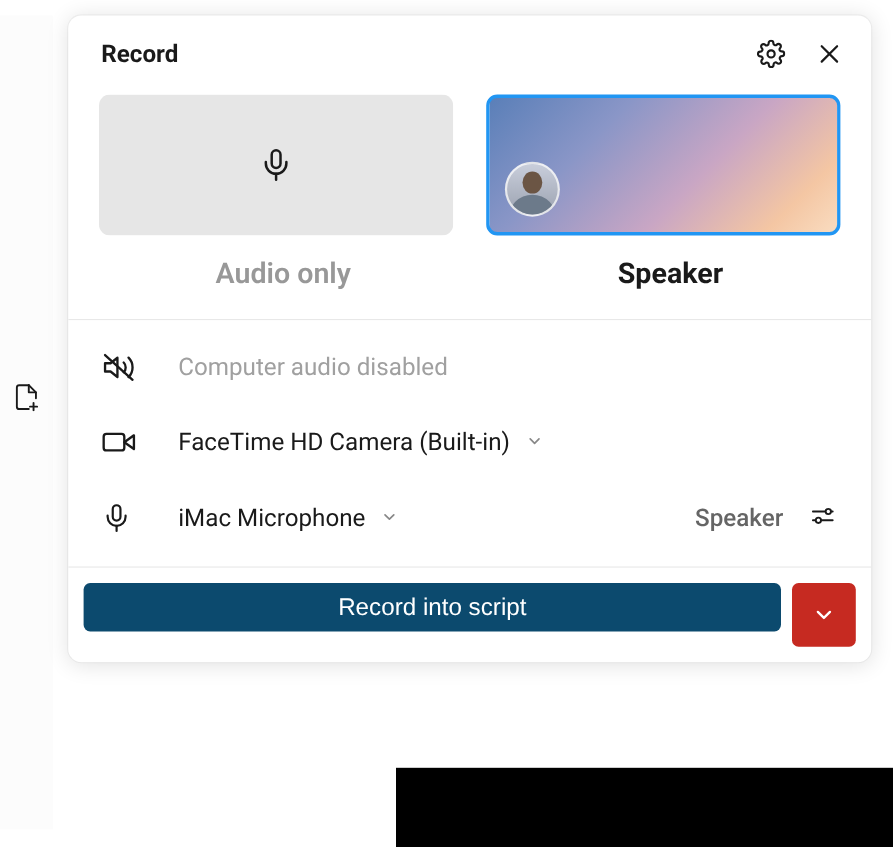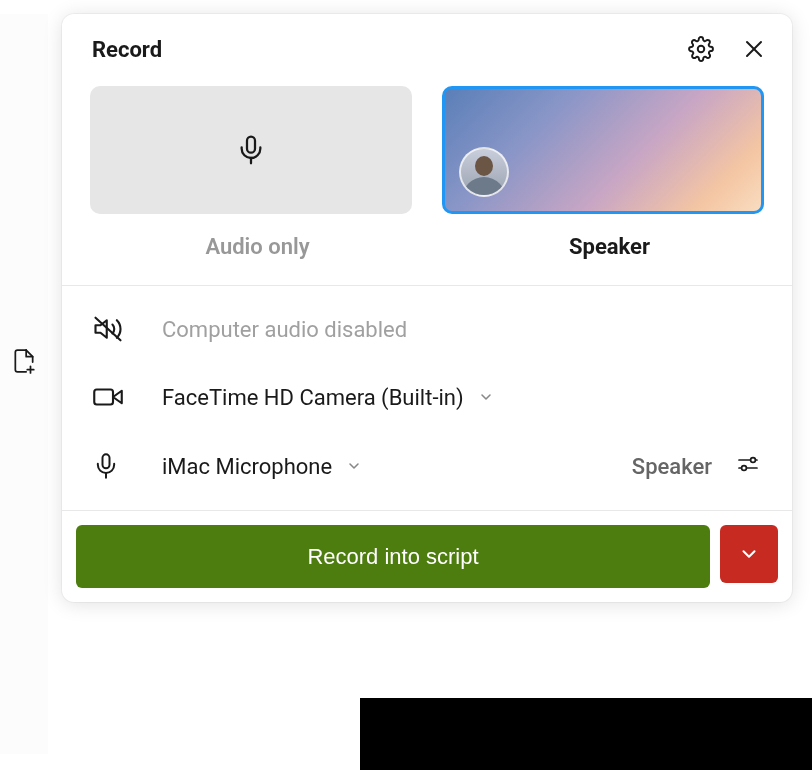--- a/index.html
+++ b/index.html
@@ -77,21 +77,21 @@
     }
     .tab-thumb.camera {
       background: linear-gradient(to bottom, #6b7a8f 0%, #5a6b7d 40%, #4a5663 100%);
       overflow: hidden;
     }
     .tab-thumb.screen {
       background: linear-gradient(135deg, #5a7fb8 0%, #8a96c7 30%, #c9a6c4 60%, #f4c6a3 85%, #f9dcc0 100%);
       overflow: hidden;
     }
     .tab-label {
-      font-size: 22px;
+      font-size: 26px;
       font-weight: 600;
       color: #989898;
       margin-left: 13px;
     }
     .tab.selected .tab-label {
       color: #1a1a1a;
       font-weight: 700;
     }
     .settings-list {
       padding: 28px 30px 28px 30px;
@@ -139,22 +139,22 @@
       font-size: 22px;
       font-weight: 500;
     }
     .action-bar {
       display: flex;
       gap: 10px;
       padding: 14px;
     }
     .record-btn {
       flex: 1;
-      height: 63px;
-      background: #4d7c0f;
+      height: 44px;
+      background: #0c4a6e;
       color: #fff;
       border: none;
       border-radius: 6px;
       font-size: 22px;
       font-weight: 500;
       cursor: pointer;
     }
     .dropdown-btn {
       width: 58px;
       height: 58px;

